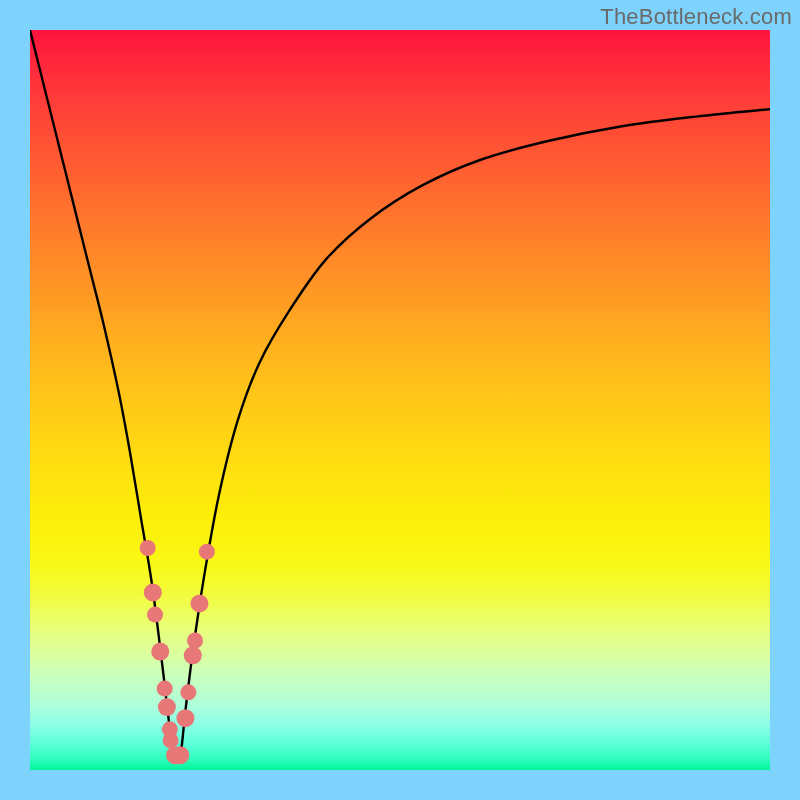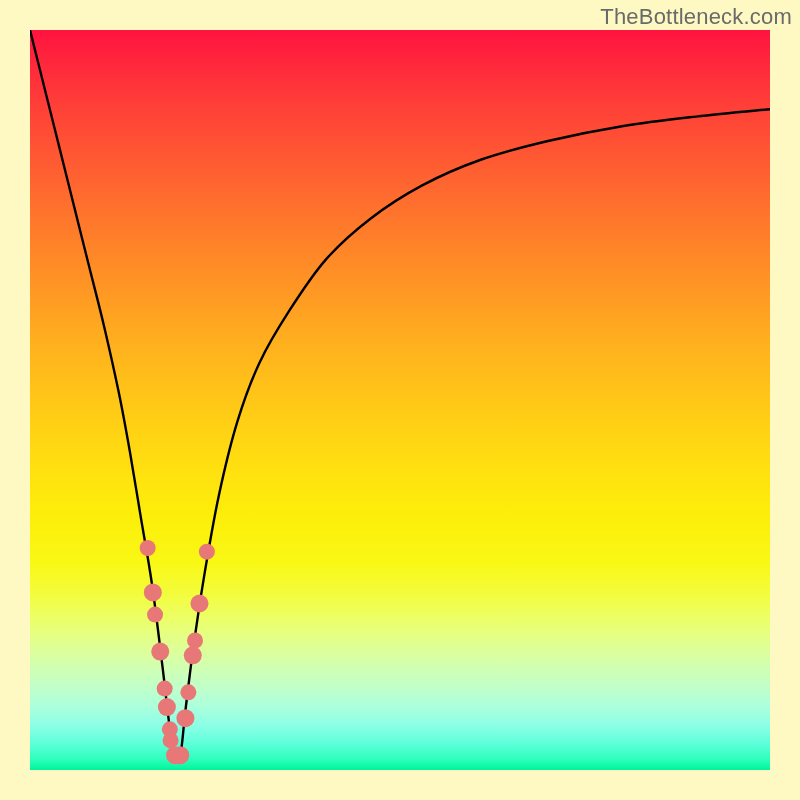--- a/index.html
+++ b/index.html
@@ -8,21 +8,21 @@
     width: 800px;
     height: 800px;
     overflow: hidden;
     background: #000;
     font-family: Arial, Helvetica, sans-serif;
   }
   .canvas {
     position: relative;
     width: 800px;
     height: 800px;
-    background: #fef9c3;
+    background: #7dd3fc;
   }
   .plot-area {
     position: absolute;
     left: 30px;
     top: 30px;
     width: 740px;
     height: 740px;
     overflow: hidden;
   }
   .gradient {

